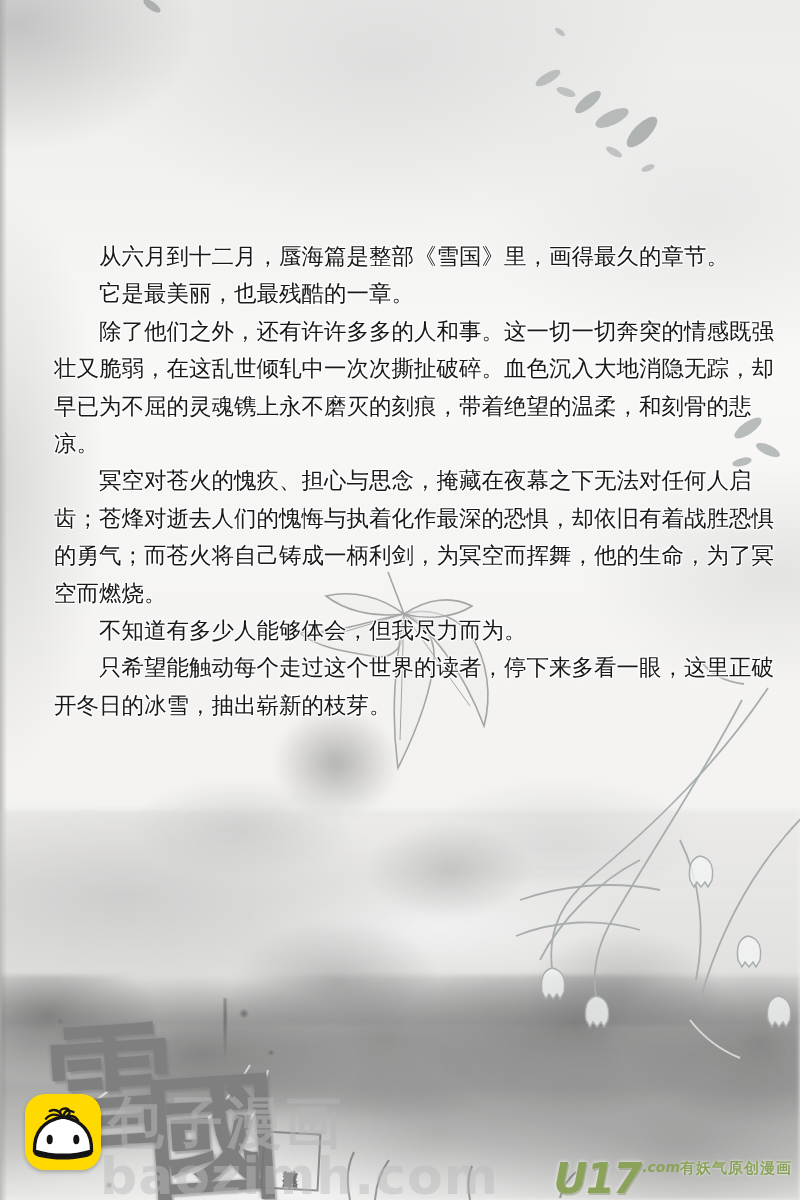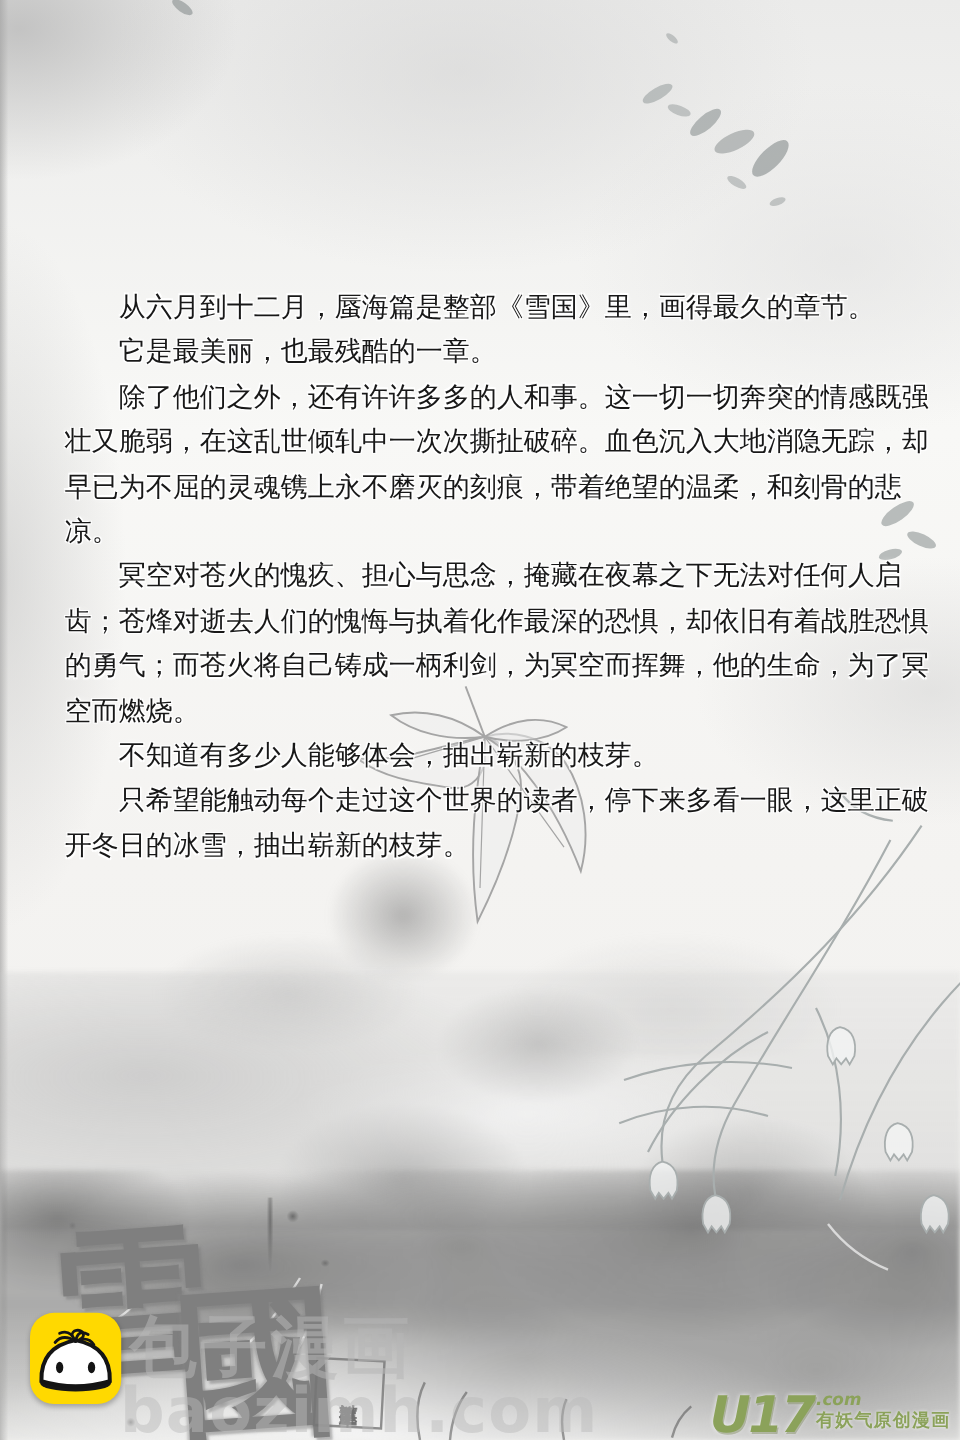--- a/index.html
+++ b/index.html
@@ -116,21 +116,21 @@
   
   .u17{
     position:absolute; right:8px; bottom:2px; z-index:6;
     display:flex; align-items:flex-start;
     color:#8ba25a; font-style:italic; font-weight:900;
   }
   .u17-brand{
     font-size:42px; line-height:38px; letter-spacing:-2px;
     text-shadow:1px 2px 0 rgba(95,110,55,.35), 0 0 4px rgba(255,255,255,.8);
   }
-  .u17-right{ display:flex; flex-direction:column; margin-left:2px; }
+  .u17-right{ display:flex; flex-direction:row; margin-left:2px; }
   .u17-tld{ font-size:14px; line-height:15px; letter-spacing:0; }
   .u17-tagline{ font-size:15px; line-height:17px; font-style:normal; letter-spacing:1px;
     font-family:"DejaVu Serif", serif; text-shadow:0 0 3px rgba(255,255,255,.8); }
 </style>
 </head>
 <body>
 
 <div class="page">
 
   <div class="clouds"></div>
@@ -199,21 +199,21 @@
       <path d="M560,1198 q4,-16 16,-26"></path>
     </g>
   </svg>
 
 
   <div class="afterword">
     <p>从六月到十二月，蜃海篇是整部《雪国》里，画得最久的章节。</p>
     <p>它是最美丽，也最残酷的一章。</p>
     <p>除了他们之外，还有许许多多的人和事。这一切一切奔突的情感既强壮又脆弱，在这乱世倾轧中一次次撕扯破碎。血色沉入大地消隐无踪，却早已为不屈的灵魂镌上永不磨灭的刻痕，带着绝望的温柔，和刻骨的悲凉。</p>
     <p>冥空对苍火的愧疚、担心与思念，掩藏在夜幕之下无法对任何人启齿；苍烽对逝去人们的愧悔与执着化作最深的恐惧，却依旧有着战胜恐惧的勇气；而苍火将自己铸成一柄利剑，为冥空而挥舞，他的生命，为了冥空而燃烧。</p>
-    <p>不知道有多少人能够体会，抽出崭新的枝芽。</p>
+    <p>不知道有多少人能够体会，但我尽力而为。</p>
     <p>只希望能触动每个走过这个世界的读者，停下来多看一眼，这里正破开冬日的冰雪，抽出崭新的枝芽。</p>
   </div>
 
   <div class="snow-logo">
     <span class="s1">雪</span>
     <span class="s2">國</span>
     <div class="seal">
       <span>以龍生万千至</span>
     </div>
   </div>

